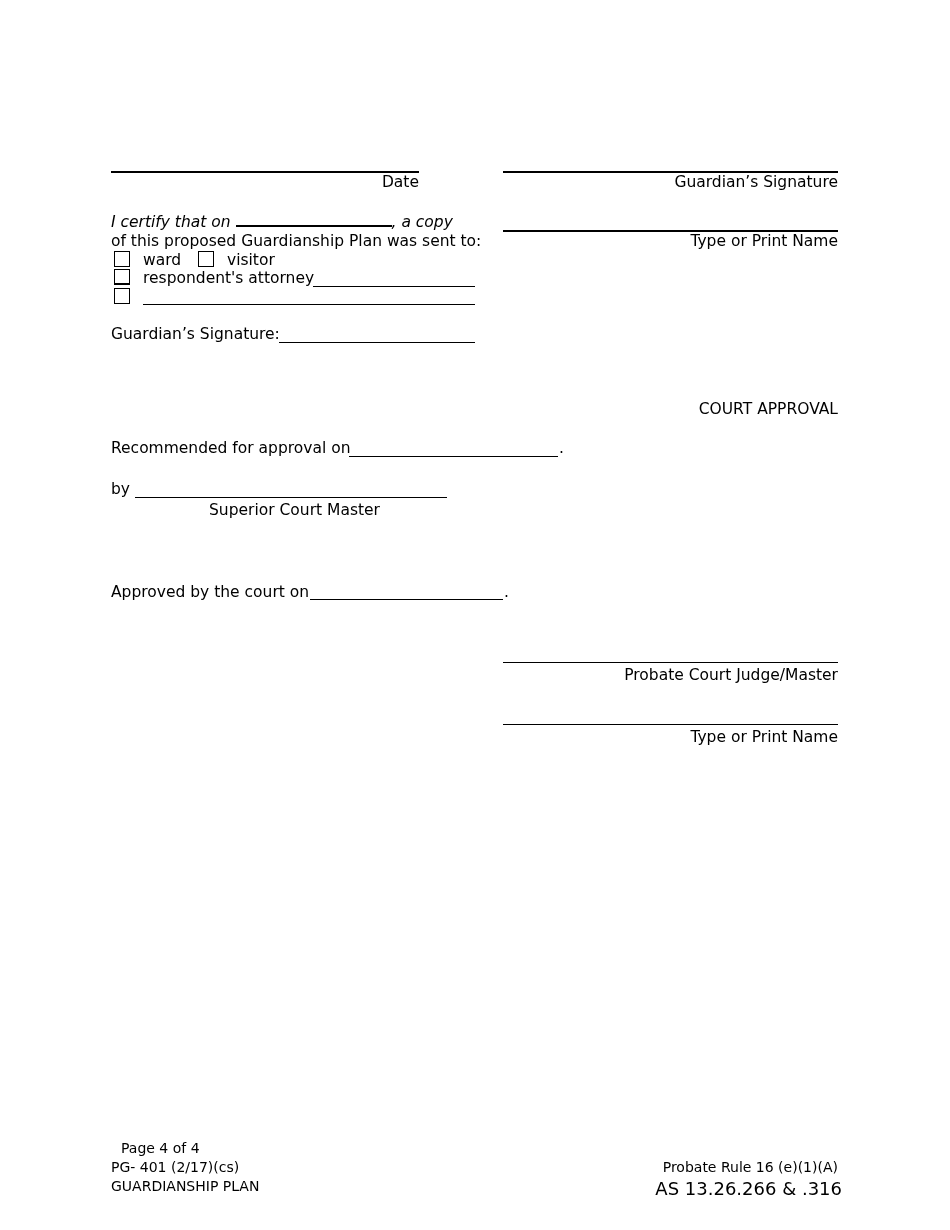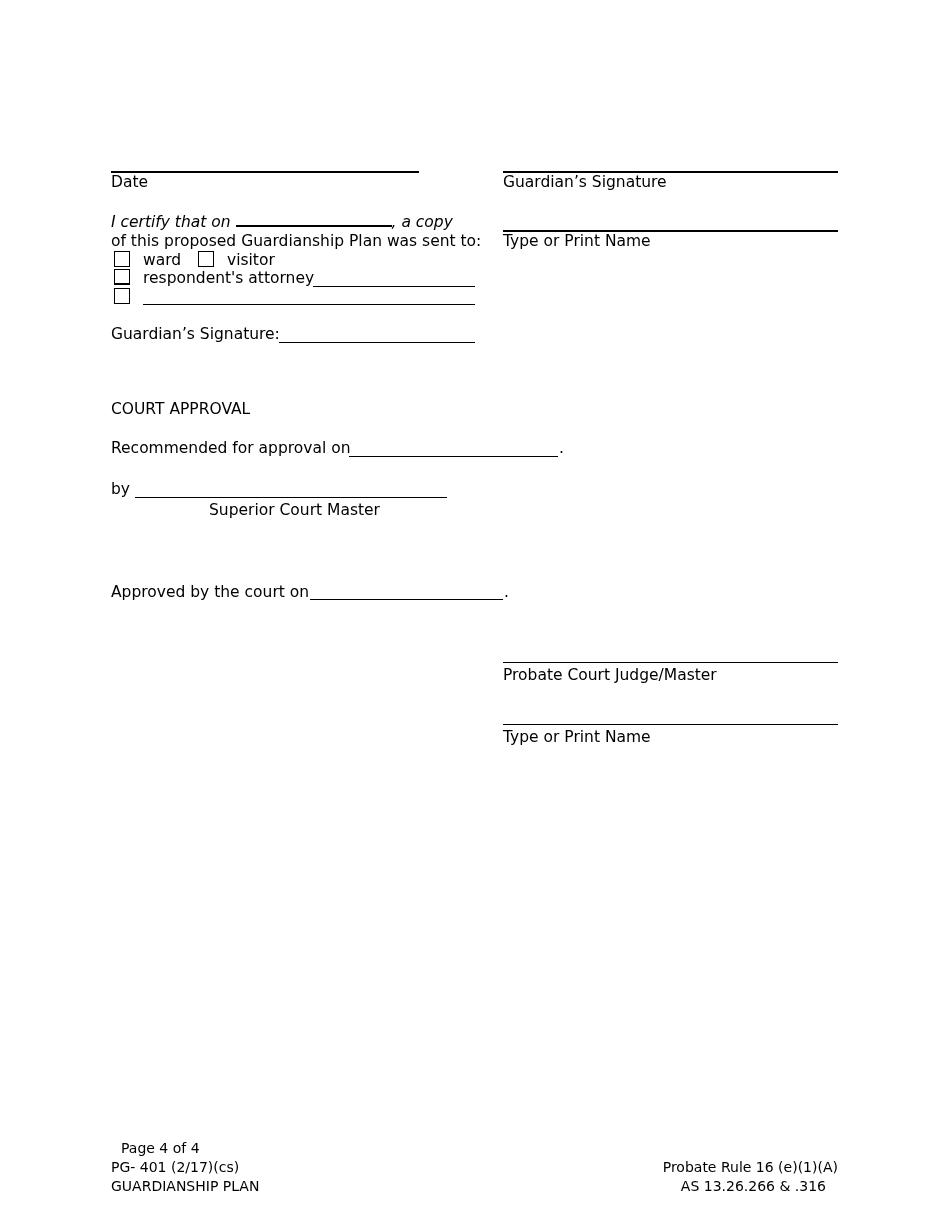--- a/index.html
+++ b/index.html
@@ -2,21 +2,21 @@
 <html><head>
 <meta charset="utf-8">
 <style>
   html, body { margin: 0; padding: 0; background: #ffffff; }
   body { width: 950px; height: 1230px; position: relative; overflow: hidden;
          font-family: "DejaVu Sans", sans-serif; font-size: 15.5px; color: #000; }
   .abs { position: absolute; white-space: nowrap; }
   .rule { position: absolute; background: #000; }
   .rule.thick { height: 2px; }
   .rule.thin { height: 1px; }
-  .center { text-align: left; }
+  .center { text-align: right; }
   .cb { position: absolute; width: 16px; height: 16px; border: 1px solid #000; box-sizing: border-box; background: #fff; }
   .inline-line { display: inline-block; border-bottom: 1px solid #000; height: 1px; vertical-align: baseline; }
 </style>
 </head>
 <body>
 
 <div class="rule thick" style="left:111px; top:171px; width:308px;"></div>
 <div class="abs center" style="left:111px; top:173px; width:308px;">Date</div>
 
 <div class="rule thick" style="left:503px; top:171px; width:335px;"></div>
@@ -63,13 +63,13 @@
 <div class="rule thin" style="left:503px; top:662px; width:335px;"></div>
 <div class="abs center" style="left:503px; top:666px; width:335px;">Probate Court Judge/Master</div>
 
 <div class="rule thin" style="left:503px; top:724px; width:335px;"></div>
 <div class="abs center" style="left:503px; top:728px; width:335px;">Type or Print Name</div>
 
 <div class="abs" style="left:121px; top:1140px; font-size:14px;">Page 4 of 4</div>
 <div class="abs" style="left:111px; top:1159px; font-size:14px;">PG- 401 (2/17)(cs)</div>
 <div class="abs" style="left:111px; top:1178px; font-size:14px;">GUARDIANSHIP PLAN</div>
 <div class="abs" style="right:112px; top:1159px; font-size:14px; text-align:right;">Probate Rule 16 (e)(1)(A)</div>
-<div class="abs" style="right:124px; top:1178px; font-size:14px; text-align:right;">AS 13.26.266 &amp; .316</div>
+<div class="abs" style="right:108px; top:1178px; font-size:18px; text-align:right;">AS 13.26.266 &amp; .316</div>
 
 </body></html>

